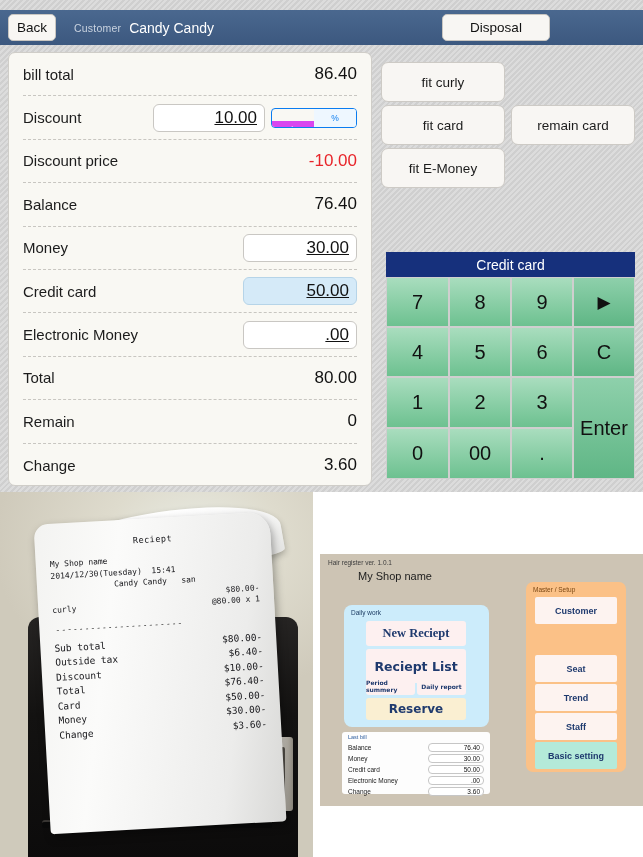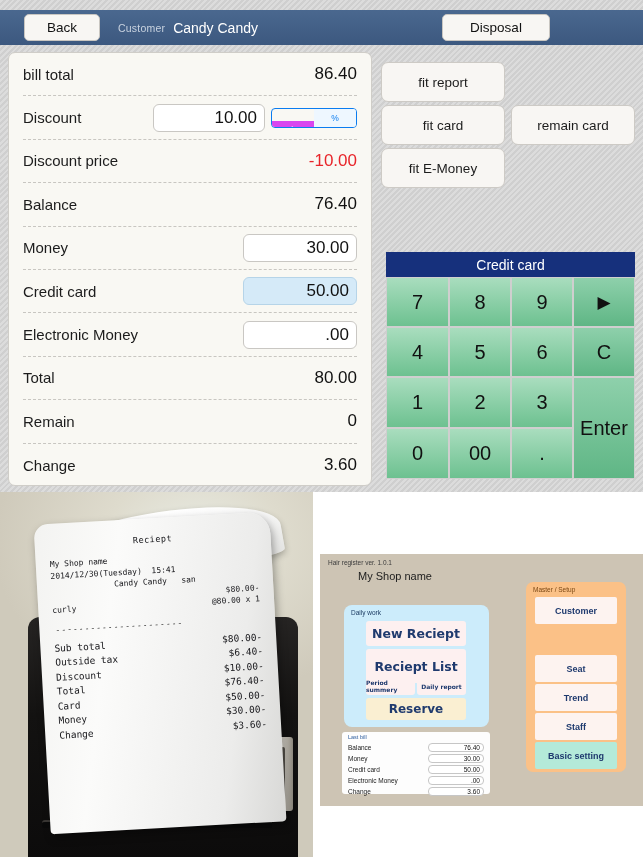--- a/index.html
+++ b/index.html
@@ -25,21 +25,21 @@
   }
   .nav-btn {
     background: #f8f6f3;
     border: 1px solid #c9c6c1;
     border-radius: 5px;
     font-size: 13.5px; color: #111;
     text-align: center;
     line-height: 25px;
     height: 27px;
   }
-  #back-button { margin-left: 24px; width: 76px; }
+  #back-button { margin-left: 8px; width: 48px; }
   #disposal-button {
     position: absolute; left: 442px; top: 4px; width: 108px;
   }
   .nav-label {
     font-size: 10.5px; color: #c9d3e0; margin-left: 18px; letter-spacing: .2px;
   }
   .nav-customer {
     font-size: 14px; color: #ffffff; margin-left: 8px;
   }
 
@@ -60,21 +60,21 @@
   .bill-row:last-child { border-bottom: none; }
   .bill-label { font-size: 15px; color: #1c1c1c; }
   .bill-value { font-size: 17px; color: #111; }
   .bill-value.neg { color: #e8252a; }
   .field {
     width: 108px; height: 28px;
     background: #ffffff;
     border: 1px solid #c9c7c3; border-radius: 6px;
     display: flex; align-items: center; justify-content: flex-end;
     padding-right: 7px;
-    font-size: 17px; color: #111;
+    font-size: 17px; color: #111; text-decoration: underline;
   }
   .field.active { background: #d5eaf8; border-color: #b6d4e8; }
   .field.wide { width: 114px; }
   .field.disc { width: 112px; margin-right: 6px; }
   .disc-wrap { display: flex; align-items: center; }
   .seg {
     display: flex; width: 86px; height: 20px;
     border: 1px solid #0a7cf0; border-radius: 4px; overflow: hidden;
   }
   .seg div {
@@ -183,21 +183,21 @@
   .daily-panel {
     position: absolute; left: 24px; top: 51px; width: 145px; height: 122px;
     background: #ccecfb; border-radius: 8px;
   }
   .panel-cap { position: absolute; left: 7px; top: 4px; font-size: 6.5px; color: #1b3b63; }
   .blue-btn {
     position: absolute; background: #fdf0f0; border-radius: 3px;
     display: flex; align-items: center; justify-content: center;
     color: #1f3a6e; font-family: "DejaVu Sans", sans-serif;
   }
-  #new-reciept-button    { left: 22px; top: 16px; width: 100px; height: 25px; font-size: 12.5px; font-weight: bold; }
+  #new-reciept-button    { left: 22px; top: 16px; width: 100px; height: 25px; font-size: 12.5px; font-weight: bold; font-family: Liberation Serif, serif; }
   #reciept-list-button   { left: 22px; top: 44px; width: 100px; height: 34px; font-size: 12.5px; font-weight: bold; }
   #period-summery-button { left: 22px; top: 72px; width: 49px; height: 18px; font-size: 6px; font-weight: bold; }
   #daily-report-button   { left: 73px; top: 72px; width: 49px; height: 18px; font-size: 6px; font-weight: bold; }
   #reserve-button        { left: 22px; top: 93px; width: 100px; height: 22px; font-size: 12px; font-weight: bold; background: #faefd2; }
 
   .lastbill {
     position: absolute; left: 22px; top: 178px; width: 148px; height: 62px;
     background: #fdfdfd; border-radius: 3px;
   }
   .lastbill-cap { position: absolute; left: 6px; top: 2px; font-size: 5.5px; color: #2b5c9e; }
@@ -297,21 +297,21 @@
         <span class="bill-label">Remain</span>
         <span class="bill-value">0</span>
       </div>
 
       <div class="bill-row">
         <span class="bill-label">Change</span>
         <span class="bill-value">3.60</span>
       </div>
     </div>
 
-    <div class="fit-btn" id="fit-money-button">fit report</div>
+    <div class="fit-btn" id="fit-money-button">fit curly</div>
     <div class="fit-btn" id="fit-card-button">fit card</div>
     <div class="fit-btn" id="fit-emoney-button">fit E-Money</div>
     <div class="fit-btn" id="remain-card-button">remain card</div>
 
     <div class="keypad">
       <div class="keypad-title">Credit card</div>
       <div class="keys">
         <div class="key" style="left:0;top:0;width:63px;height:50px;">7</div>
         <div class="key" style="left:63px;top:0;width:62px;height:50px;">8</div>
         <div class="key" style="left:125px;top:0;width:62px;height:50px;">9</div>

